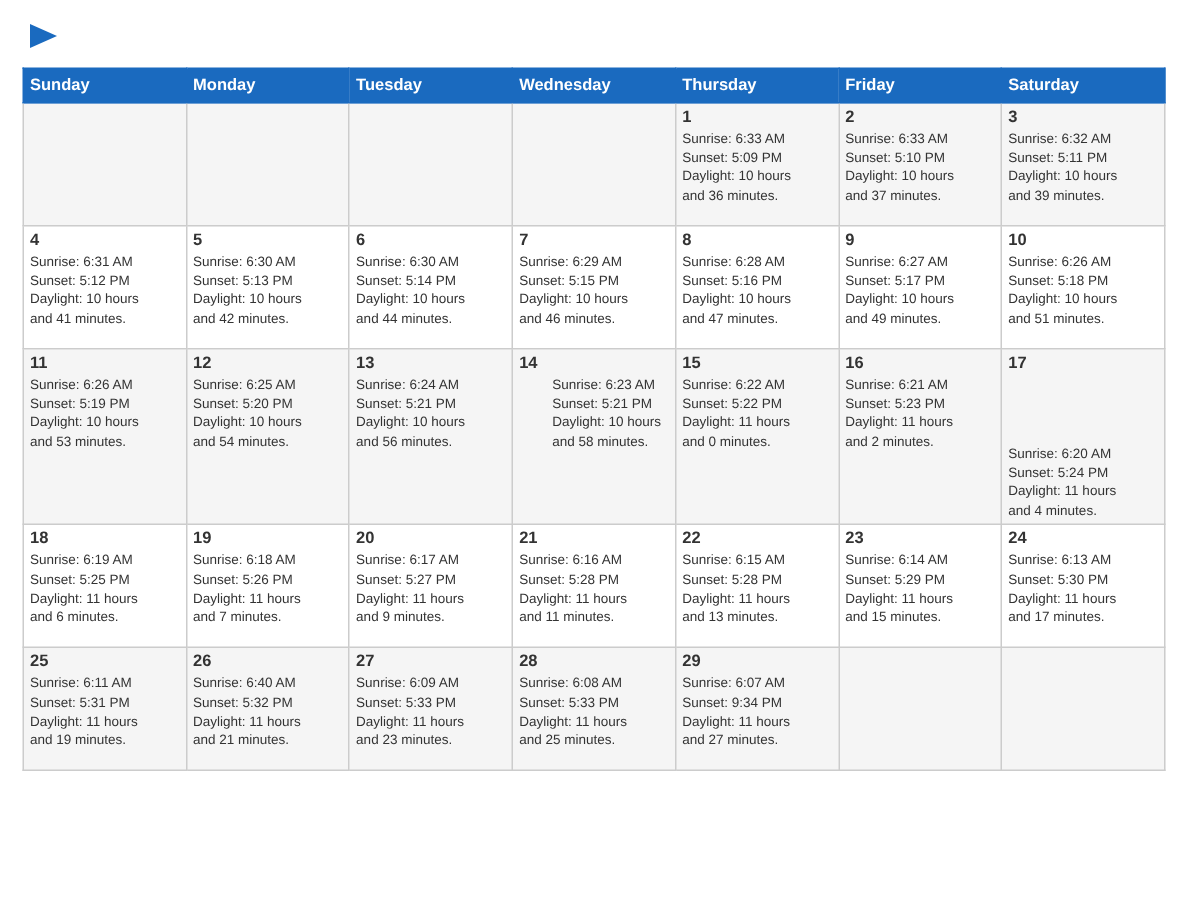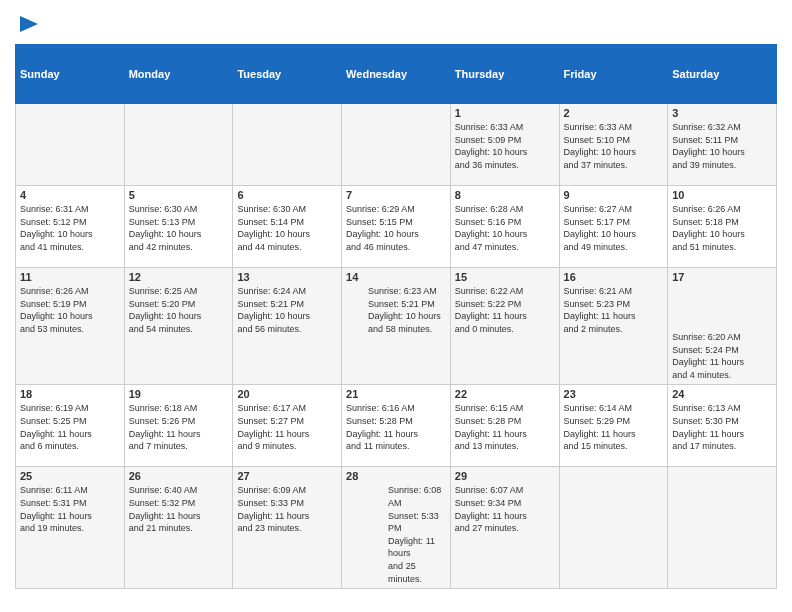--- a/index.html
+++ b/index.html
@@ -40,21 +40,21 @@
     .calendar-table {
       width: 100%;
       border-collapse: collapse;
       table-layout: fixed;
     }
     .calendar-table thead tr th {
       background-color: #1a6abf;
       color: #fff;
       font-size: 11px;
       font-weight: bold;
-      padding: 23px 4px;
+      padding: 5px 4px;
       text-align: left;
       border: 1px solid #1a6abf;
     }
     .calendar-table tbody tr td {
       vertical-align: top;
       border: 1px solid #ccc;
       padding: 3px 4px;
       font-size: 9.5px;
       color: #333;
       background: #fff;
@@ -310,21 +310,21 @@
           </td>
           <td>
             <span class="day-number">27</span>
             <div class="cell-info" style="white-space: pre-line;">Sunrise: 6:09 AM
 Sunset: 5:33 PM
 Daylight: 11 hours
 and 23 minutes.</div>
           </td>
           <td>
             <span class="day-number">28</span>
-            <div class="cell-info" style="white-space: pre-line; margin-left: 42px;">Sunrise: 6:08 AM
+            <div class="cell-info" style="white-space: pre-line;">Sunrise: 6:08 AM
 Sunset: 5:33 PM
 Daylight: 11 hours
 and 25 minutes.</div>
           </td>
           <td>
             <span class="day-number">29</span>
             <div class="cell-info" style="white-space: pre-line;">Sunrise: 6:07 AM
 Sunset: 9:34 PM
 Daylight: 11 hours
 and 27 minutes.</div>

